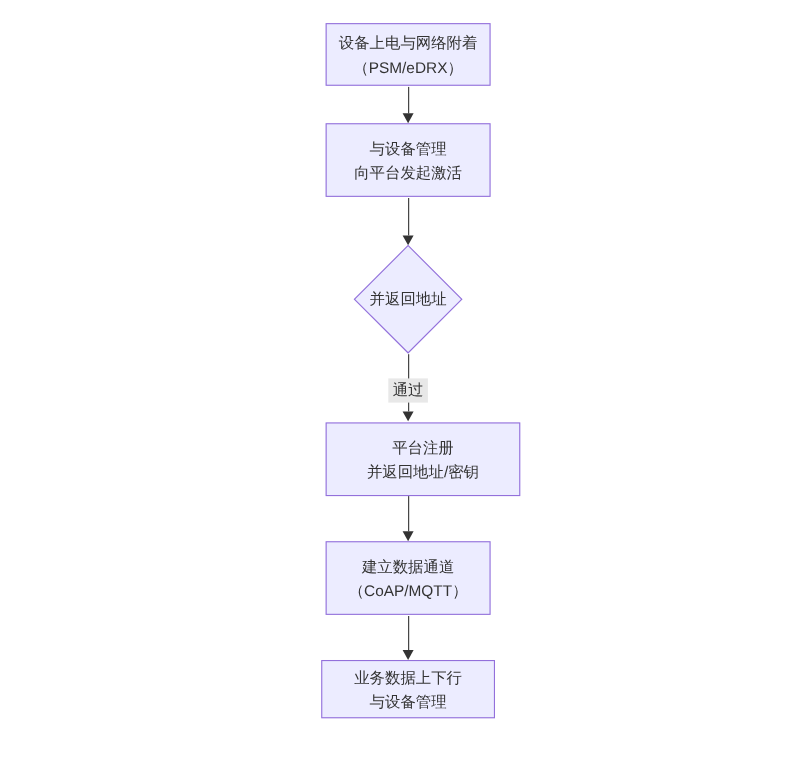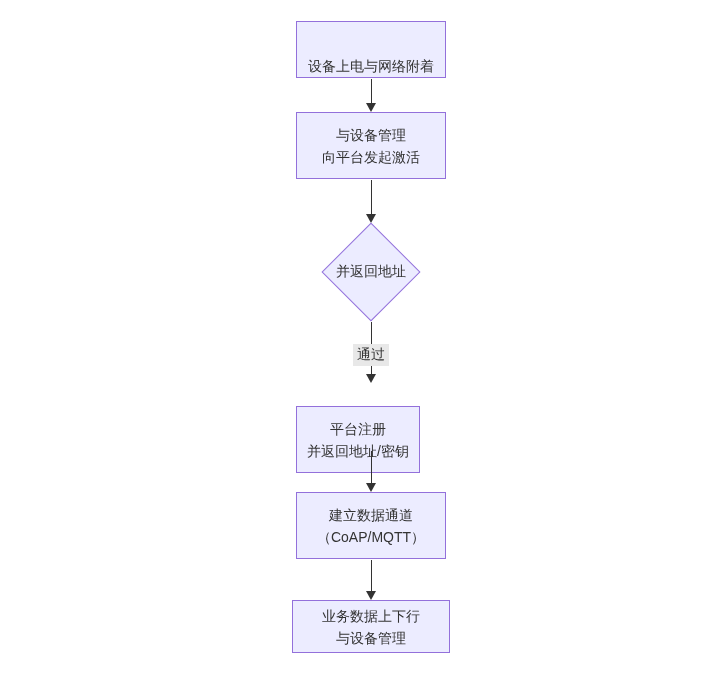--- a/index.html
+++ b/index.html
@@ -22,23 +22,23 @@
     border: 1px solid var(--node-border, #9370DB);
     color: var(--text-color, #333333);
     font-size: 14px;
     line-height: 22px;
     display: flex;
     flex-direction: column;
     align-items: center;
     justify-content: center;
     text-align: center;
   }
-  .node-a { left: 296px; top: 21px;  width: 150px; height: 57px; justify-content: flex-end; }
+  .node-a { left: 296px; top: 21px;  width: 150px; height: 57px; }
   .node-b { left: 296px; top: 112px; width: 150px; height: 67px; }
-  .node-d { left: 296px; top: 406px; width: 124px; height: 67px; }
+  .node-d { left: 296px; top: 384px; width: 177px; height: 67px; }
   .node-e { left: 296px; top: 492px; width: 150px; height: 67px; }
   .node-f { left: 292px; top: 600px; width: 158px; height: 53px; }
 
   .diamond-wrap {
     position: absolute;
     left: 321px; top: 222px;
     width: 100px; height: 100px;
   }
   .diamond-shape {
     position: absolute;
@@ -96,20 +96,21 @@
     white-space: nowrap;
   }
 </style>
 </head>
 <body>
 
 <div class="canvas">
 
   <div class="node node-a">
     <span>设备上电与网络附着</span>
+    <span>（PSM/eDRX）</span>
   </div>
 
   <div class="edge-line line-1"></div>
   <div class="edge-head head-1"></div>
 
   <div class="node node-b">
     <span>与设备管理</span>
     <span>向平台发起激活</span>
   </div>
 

